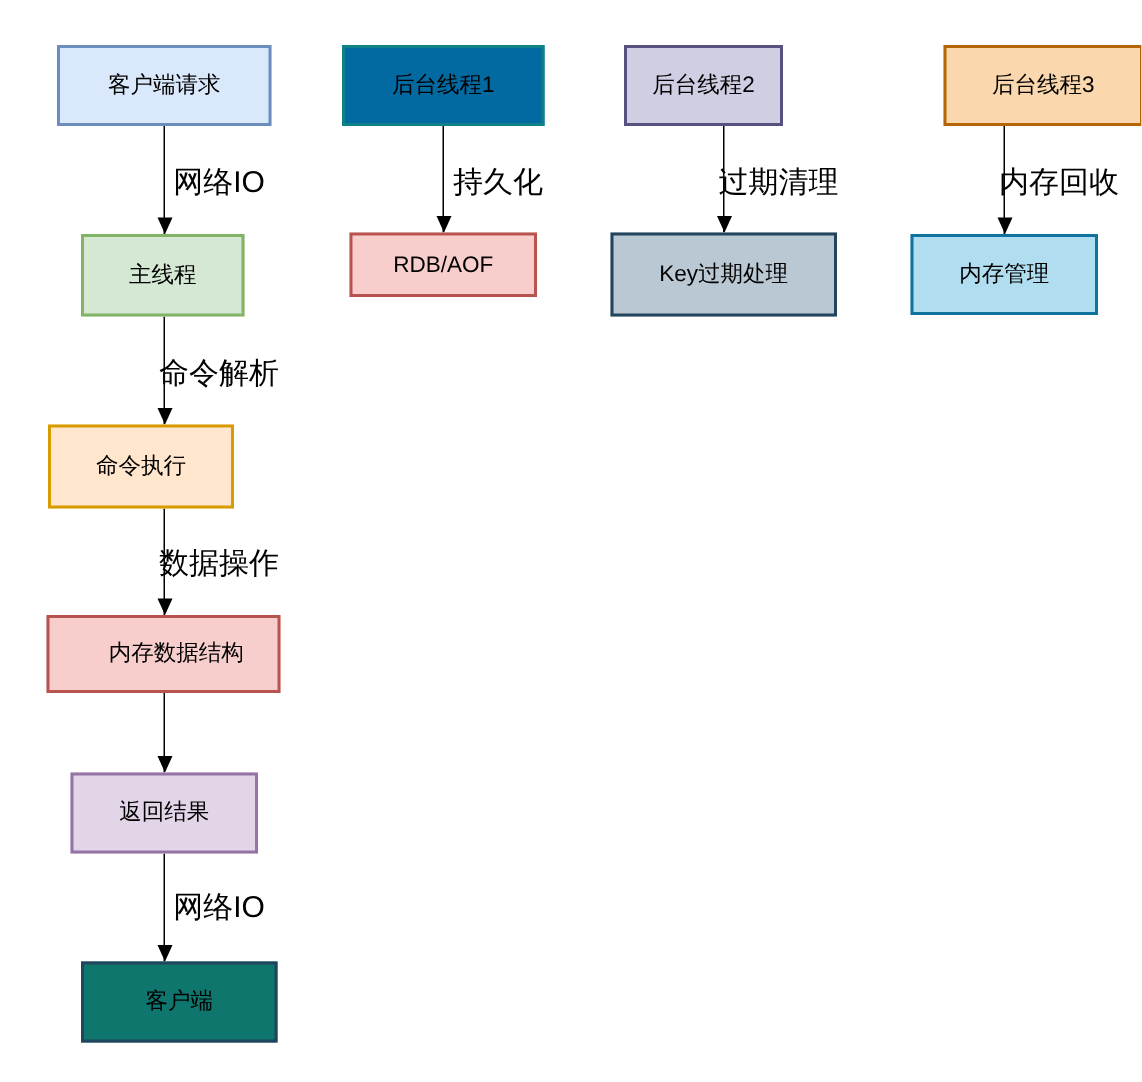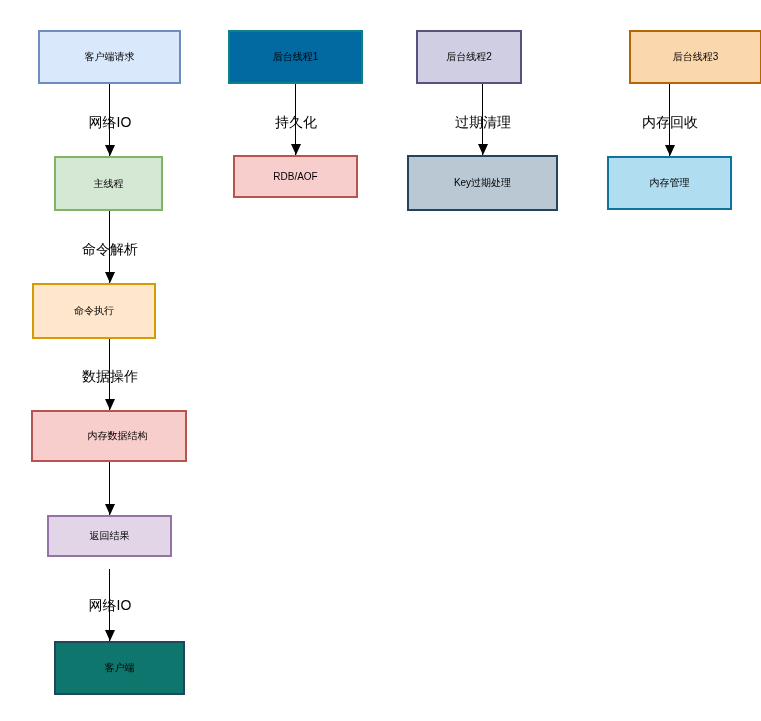--- a/index.html
+++ b/index.html
@@ -19,21 +19,21 @@
     position: absolute;
     box-sizing: border-box;
     border: 2px solid #000;
     display: flex;
     align-items: center;
     justify-content: center;
     text-align: center;
     z-index: 3;
   }
   .node-label {
-    font-size: 10px;
+    font-size: 15px;
     color: #000000;
     line-height: 1.2;
     white-space: nowrap;
   }
   .edge-line {
     position: absolute;
     width: 1px;
     background: #000000;
     z-index: 1;
   }
@@ -42,25 +42,26 @@
     width: 0;
     height: 0;
     border-left: 5px solid transparent;
     border-right: 5px solid transparent;
     border-top: 11px solid #000000;
     z-index: 2;
   }
   .edge-label {
     position: absolute;
     transform: translateX(-50%);
-    font-size: 14px;
+    font-size: 20px;
     line-height: 18px;
     color: #000000;
     white-space: nowrap;
     z-index: 4;
+    margin-left: 36px;
   }
 </style>
 </head>
 <body>
 
 <div class="canvas">
 
   <div class="node" style="left: 38px; top: 30px; width: 143px; height: 54px; background-color: rgb(218, 232, 252); border-color: rgb(108, 142, 191);">
     <span class="node-label">客户端请求</span>
   </div>
@@ -70,21 +71,21 @@
   </div>
 
   <div class="node" style="left: 32px; top: 283px; width: 124px; height: 56px; background-color: rgb(255, 230, 204); border-color: rgb(215, 155, 0); justify-content: center;">
     <span class="node-label">命令执行</span>
   </div>
 
   <div class="node" style="left: 31px; top: 410px; width: 156px; height: 52px; background-color: rgb(248, 206, 204); border-color: rgb(184, 84, 80); padding-left: 17px;">
     <span class="node-label">内存数据结构</span>
   </div>
 
-  <div class="node" style="left: 47px; top: 515px; width: 125px; height: 42px; background-color: rgb(225, 213, 231); border-color: rgb(150, 115, 166);">
+  <div class="node" style="left: 47px; top: 515px; width: 125px; height: 54px; background-color: rgb(225, 213, 231); border-color: rgb(150, 115, 166);">
     <span class="node-label">返回结果</span>
   </div>
 
   <div class="node" style="left: 54px; top: 641px; width: 131px; height: 54px; background-color: #0f766e; border-color: rgb(35, 68, 93);">
     <span class="node-label">客户端</span>
   </div>
 
   <div class="node" style="left: 228px; top: 30px; width: 135px; height: 54px; background-color: #0369a1; border-color: rgb(14, 128, 136);">
     <span class="node-label">后台线程1</span>
   </div>

